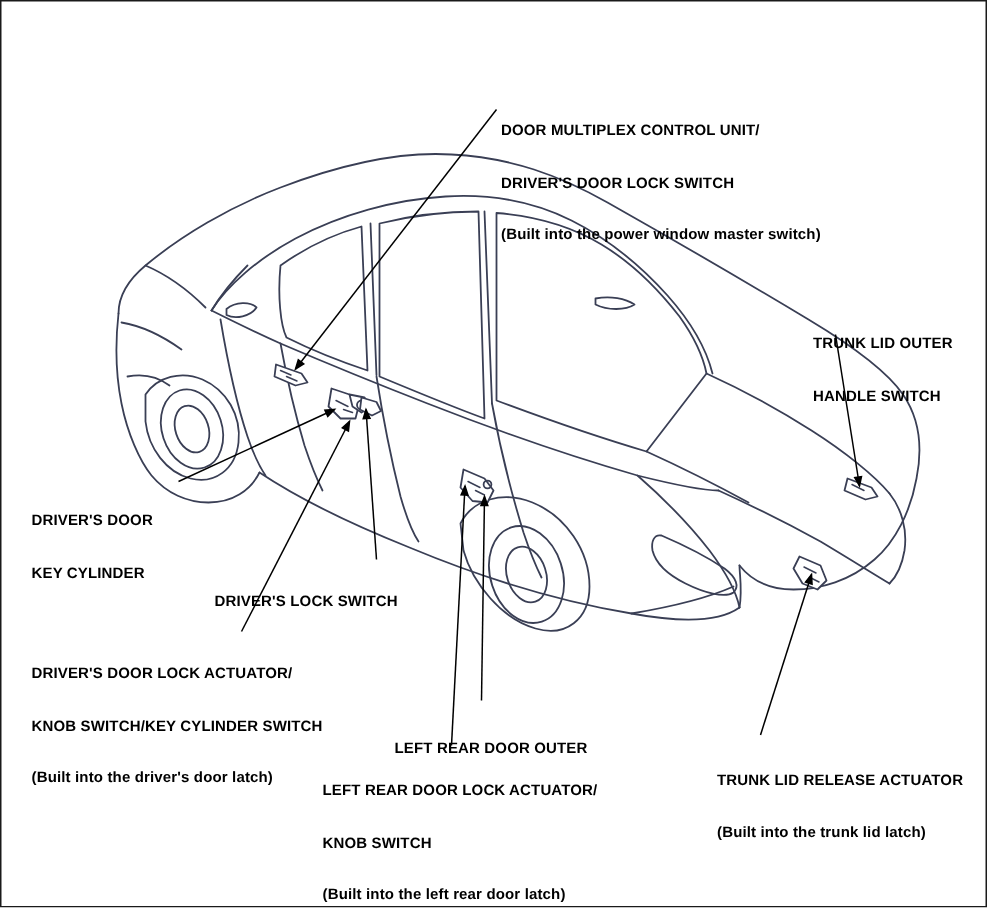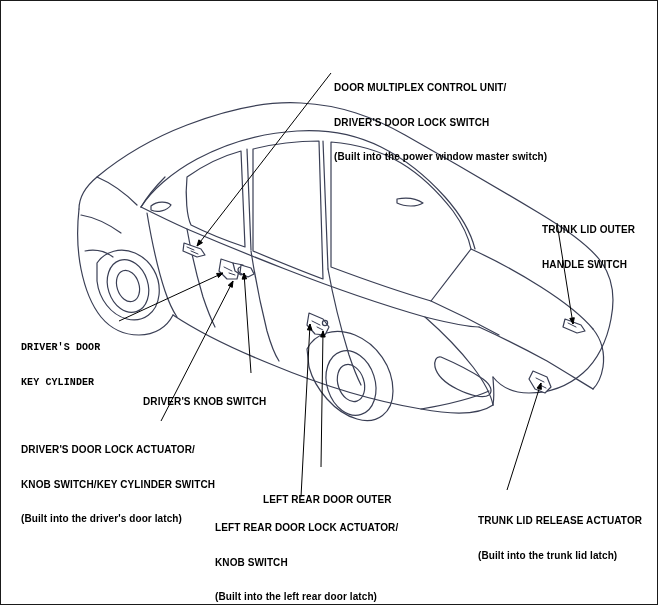--- a/index.html
+++ b/index.html
@@ -219,27 +219,27 @@
     <span class="ln">DOOR MULTIPLEX CONTROL UNIT/</span>
     <span class="ln">DRIVER'S DOOR LOCK SWITCH</span>
     <span class="ln sub">(Built into the power window master switch)</span>
   </div>
 
   <div class="label" style="left:541px; top:200px;">
     <span class="ln">TRUNK LID OUTER</span>
     <span class="ln">HANDLE SWITCH</span>
   </div>
 
-  <div class="label" style="left:20px; top:318px;font-family:Liberation Mono, monospace;">
+  <div class="label" style="left:20px; top:318px;">
     <span class="ln">DRIVER'S DOOR</span>
     <span class="ln">KEY CYLINDER</span>
   </div>
 
   <div class="label" style="left:142px; top:372px;">
-    <span class="ln">DRIVER'S KNOB SWITCH</span>
+    <span class="ln">DRIVER'S LOCK SWITCH</span>
   </div>
 
   <div class="label" style="left:20px; top:420px;">
     <span class="ln">DRIVER'S DOOR LOCK ACTUATOR/</span>
     <span class="ln">KNOB SWITCH/KEY CYLINDER SWITCH</span>
     <span class="ln sub">(Built into the driver's door latch)</span>
   </div>
 
   <div class="label" style="left:262px; top:470px;">
     <span class="ln">LEFT REAR DOOR OUTER</span>

